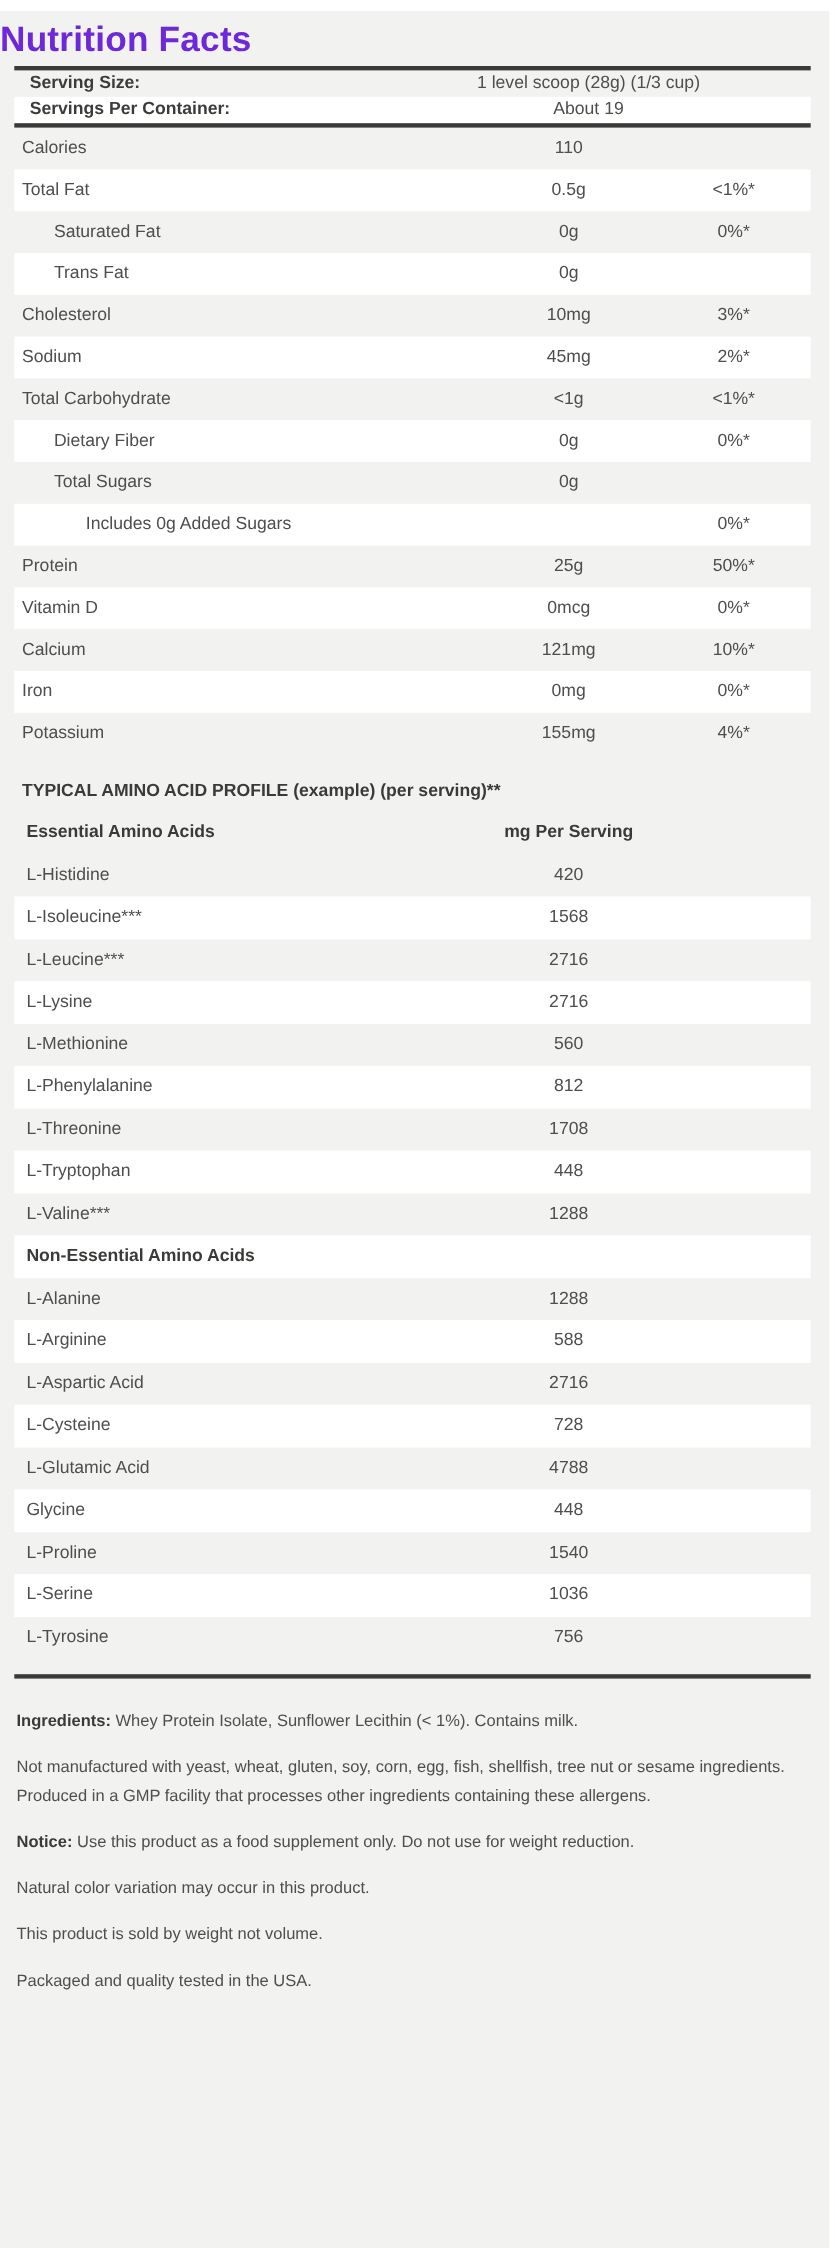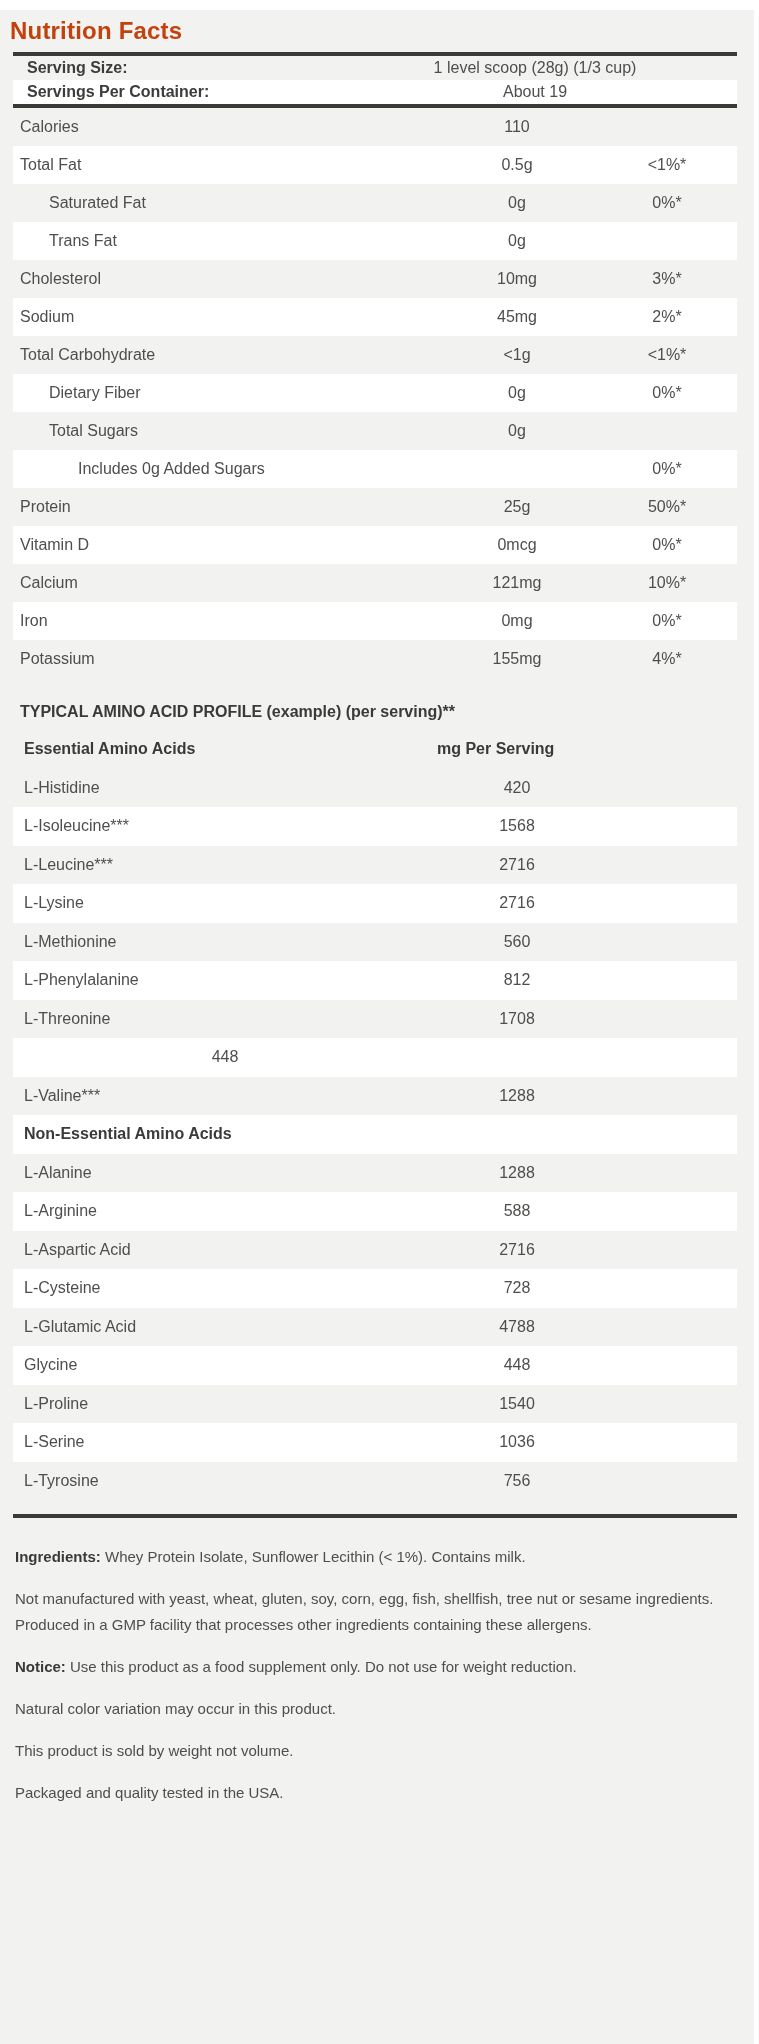--- a/index.html
+++ b/index.html
@@ -9,22 +9,22 @@
     -webkit-font-smoothing:antialiased;
     overflow:hidden;
   }
   .sheet{
     box-sizing:border-box;
     margin:10px 5px 0 0;
     width:754px;height:2034px;
     background:#f2f2f0;
   }
   .label-title{
-    font-size:24px;font-weight:bold;color:#c2410c;
-    padding:9px 0 9px 10px;line-height:1;
+    font-size:32px;font-weight:bold;color:#6d28d9;
+    padding:9px 0 9px 0;line-height:1;
     letter-spacing:.2px;
   }
   .rule{
     height:4px;background:#3a3a38;
     margin:0 17px 0 13px;border:0;
   }
   
   .serving-row{
     display:grid;grid-template-columns:260px 1fr;
     align-items:center;height:24px;
@@ -60,21 +60,21 @@
     margin:24px 17px 0 13px;padding-left:7px;
     font-size:16px;line-height:20px;color:#3a3a38;font-weight:bold;
   }
   .amino-head-row{
     display:grid;grid-template-columns:1fr 160px 140px;
     align-items:center;height:38.5px;
     margin:8px 17px 0 13px;
     font-size:16px;font-weight:bold;color:#3a3a38;
   }
   .amino-head-row .col1{padding-left:11px;}
-  .amino-head-row .col2{text-align:left;}
+  .amino-head-row .col2{text-align:center;}
   .a-row{
     display:grid;grid-template-columns:1fr 160px 140px;
     align-items:center;height:38.5px;
     margin:0 17px 0 13px;
     font-size:16px;color:#4e4e4c;
   }
   .a-row .a-name{padding-left:11px;}
   .a-row .a-value{text-align:center;}
   .a-row.hdr-row .a-name{font-weight:bold;color:#3a3a38;}
   
@@ -236,20 +236,21 @@
         <div class="a-name">L-Phenylalanine</div>
         <div class="a-value">812</div>
         <div></div>
       </div>
       <div class="a-row">
         <div class="a-name">L-Threonine</div>
         <div class="a-value">1708</div>
         <div></div>
       </div>
       <div class="a-row shade">
+        <div class="a-name">L-Tryptophan</div>
         <div class="a-value">448</div>
         <div></div>
       </div>
       <div class="a-row">
         <div class="a-name">L-Valine***</div>
         <div class="a-value">1288</div>
         <div></div>
       </div>
       <div class="a-row shade hdr-row">
         <div class="a-name">Non-Essential Amino Acids</div>

